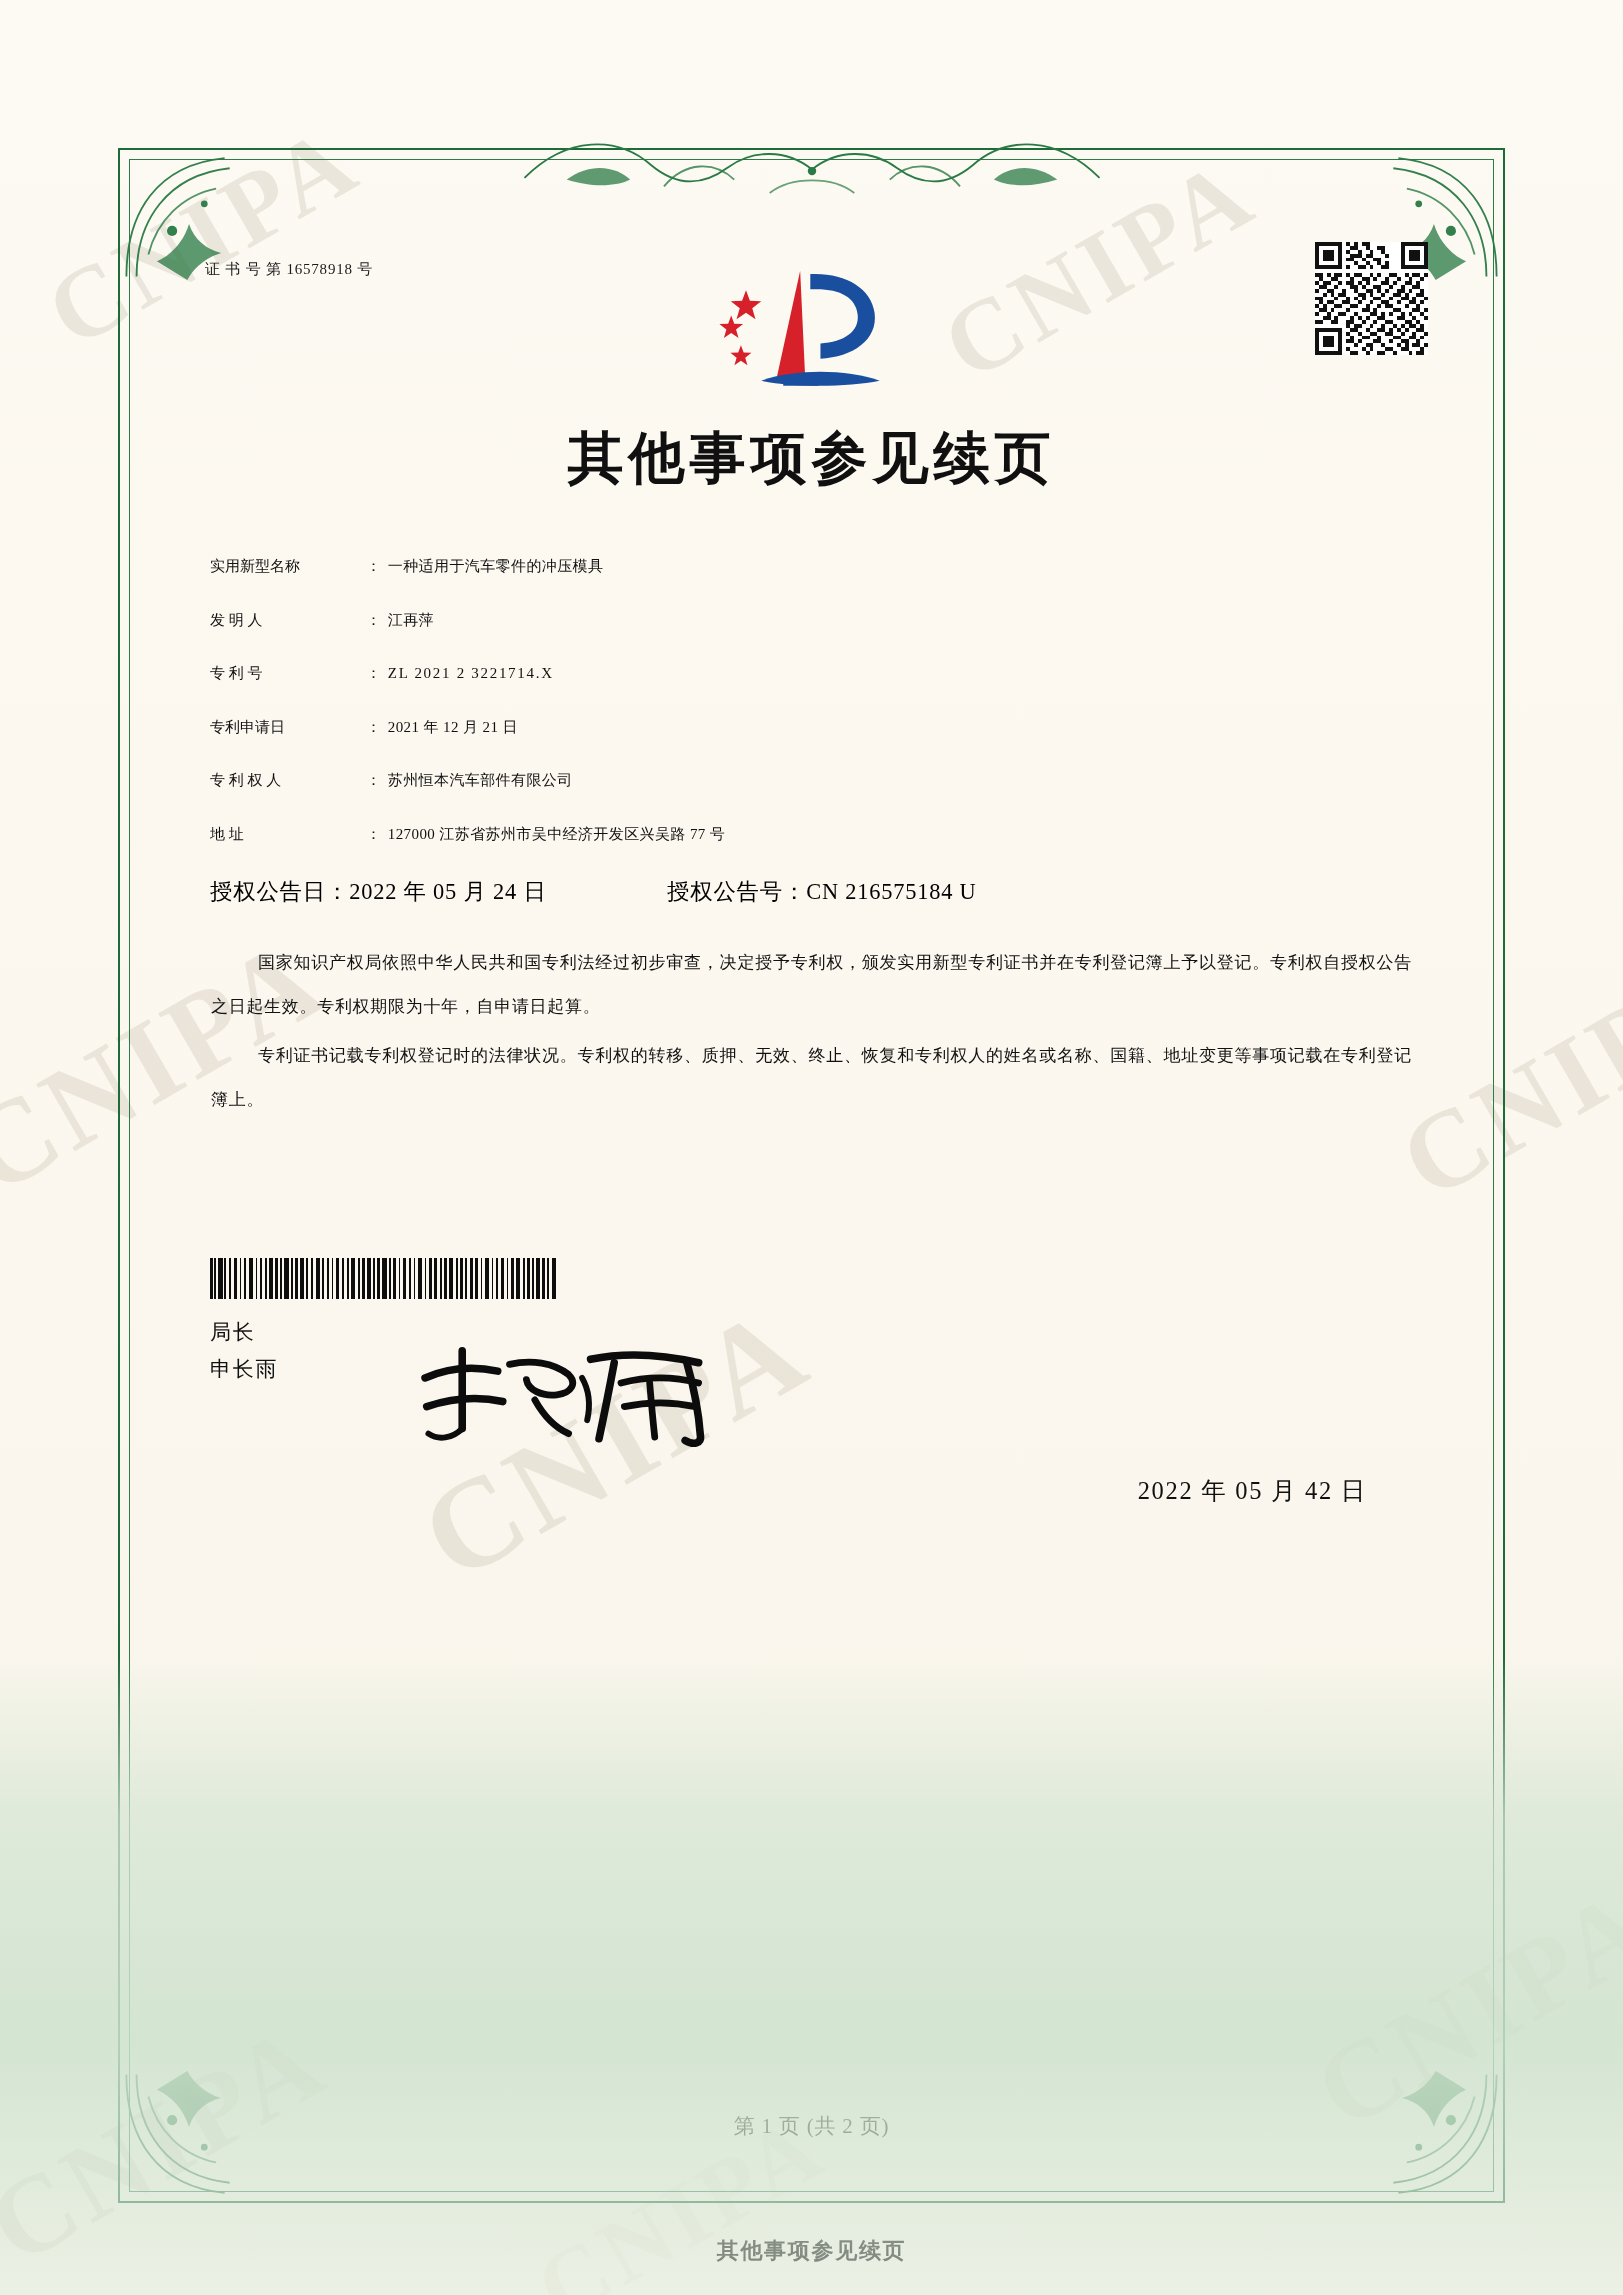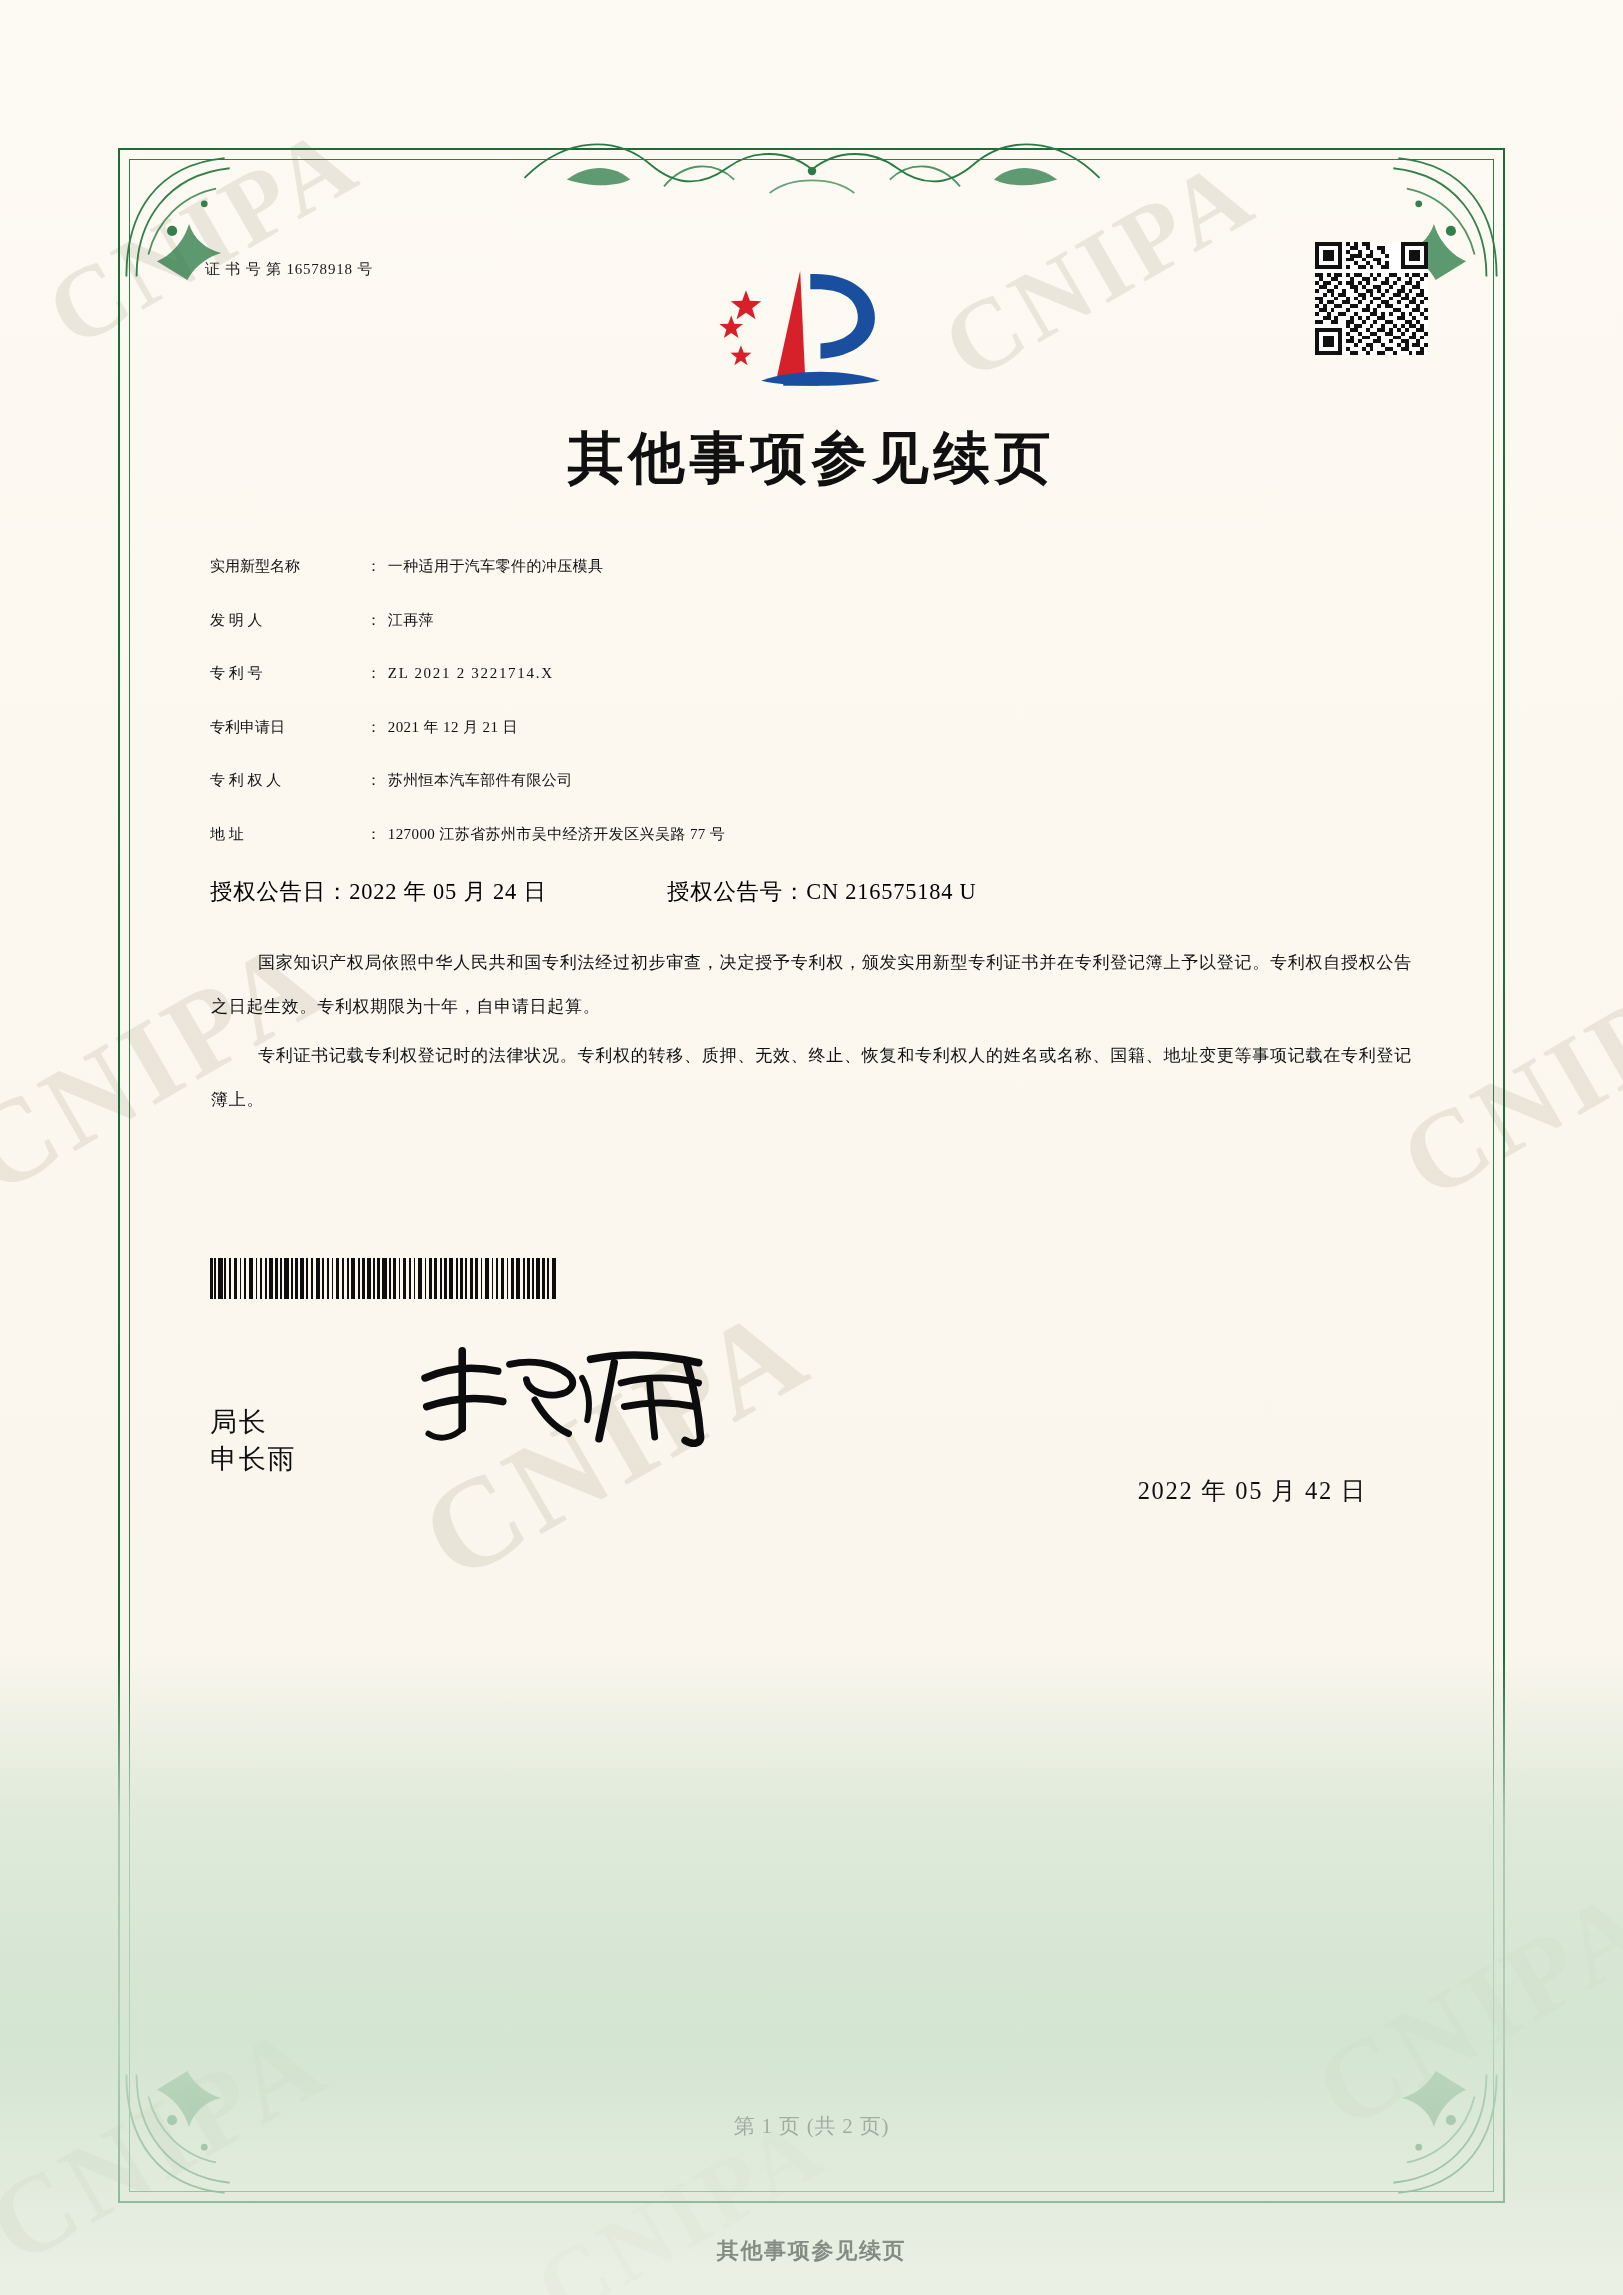--- a/index.html
+++ b/index.html
@@ -189,25 +189,26 @@
     left: 81px;
     top: 1099px;
     width: 372px;
     height: 41px;
   }
 
   
   .sig-label {
     position: absolute;
     left: 81px;
-    top: 1245px;
-    font-size: 27px;
+    top: 1156px;
+    font-size: 21px;
     line-height: 37px;
     color: #111;
     letter-spacing: 1.7px;
+    font-family: Liberation Mono, monospace;
   }
   .sig-mark {
     position: absolute;
     left: 279px;
     top: 1175px;
     width: 355px;
     height: 114px;
     color: #0c0c0c;
   }
   .sig-date {

